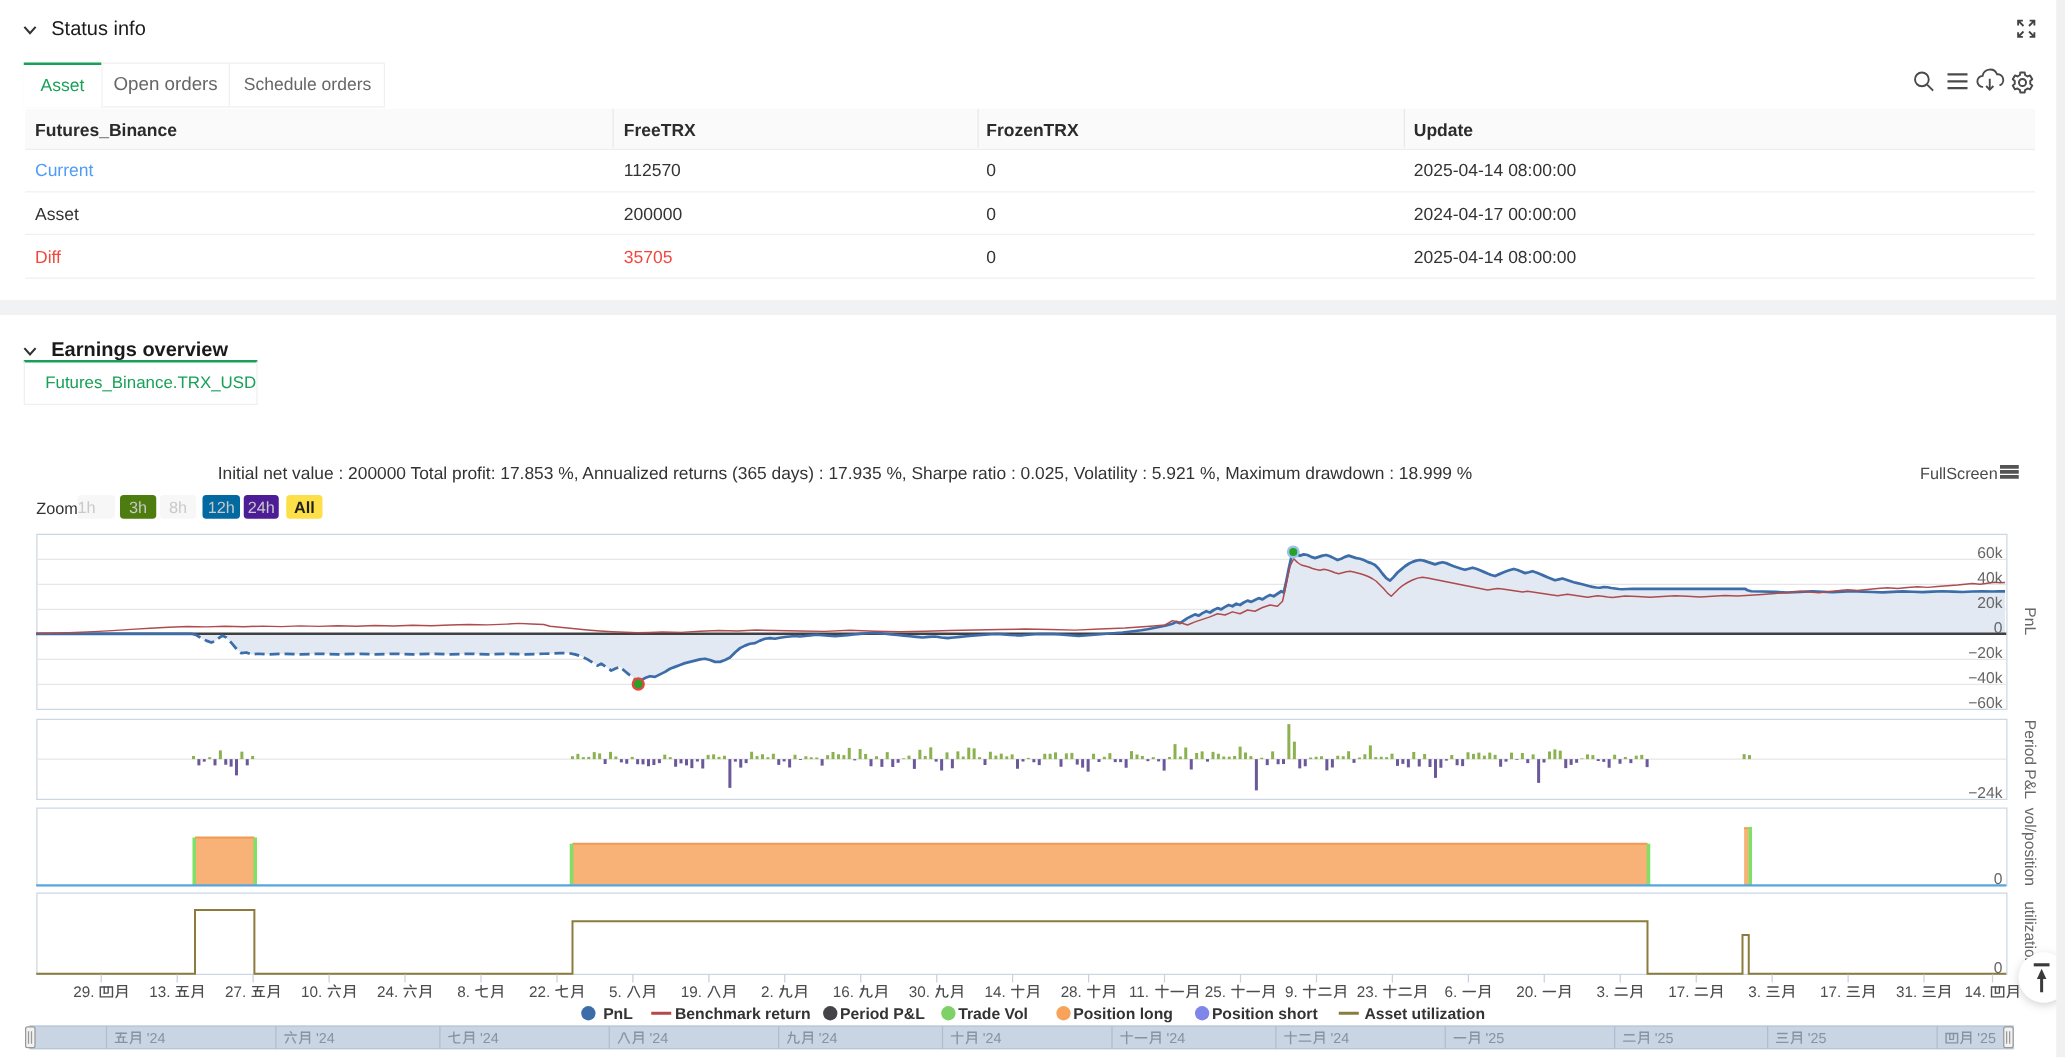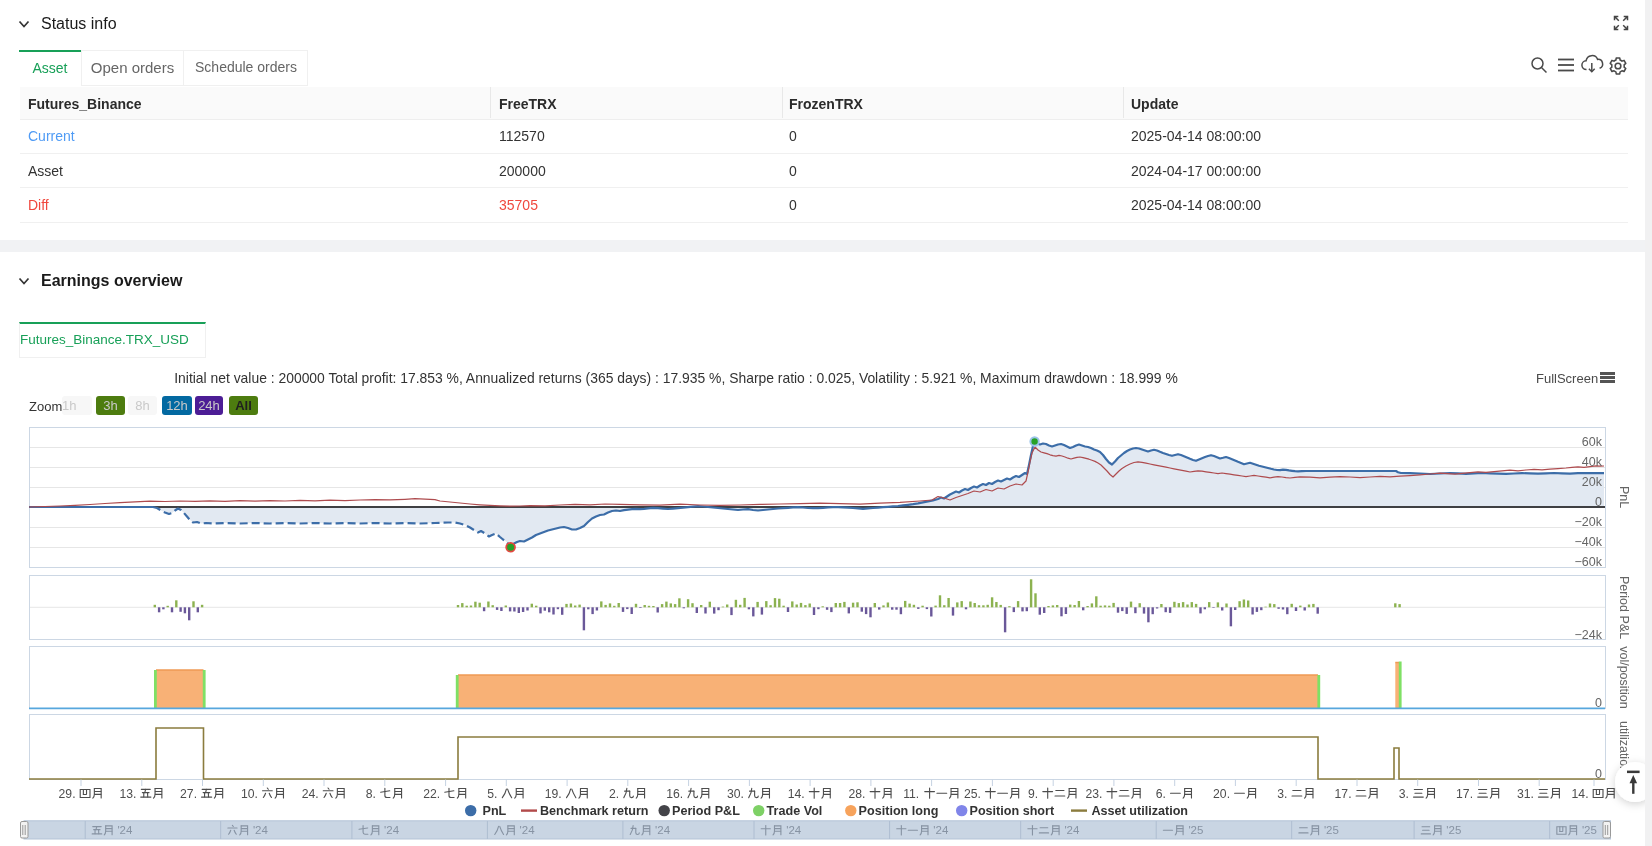--- a/index.html
+++ b/index.html
@@ -40,21 +40,21 @@
 <path fill="none" stroke="#4a4a4a" stroke-width="1.7" stroke-linejoin="round" d="M13.9,3.2 l0.4,2.3 a6.7,6.7 0 0 1 2.1,1.2 l2.2,-0.8 l1.9,3.3 l-1.8,1.5 a6.7,6.7 0 0 1 0,2.5 l1.8,1.5 l-1.9,3.3 l-2.2,-0.8 a6.7,6.7 0 0 1 -2.1,1.2 l-0.4,2.3 h-3.8 l-0.4,-2.3 a6.7,6.7 0 0 1 -2.1,-1.2 l-2.2,0.8 l-1.9,-3.3 l1.8,-1.5 a6.7,6.7 0 0 1 0,-2.5 l-1.8,-1.5 l1.9,-3.3 l2.2,0.8 a6.7,6.7 0 0 1 2.1,-1.2 l0.4,-2.3 z"></path>
 <circle cx="12" cy="12" r="3.1" fill="none" stroke="#4a4a4a" stroke-width="1.7"></circle>
 </svg>
 
 <div style="position:absolute;left:19px;top:50px;width:289px;height:36px;border:1px solid #f0f0f0;box-sizing:border-box"></div>
 <div style="position:absolute;left:81px;top:50px;width:1px;height:36px;background:#f0f0f0"></div>
 <div style="position:absolute;left:183px;top:50px;width:1px;height:36px;background:#f0f0f0"></div>
 <div style="position:absolute;left:19px;top:50px;width:62px;height:36px;background:#fff;border-top:2px solid #18a058;box-sizing:border-box;color:#18a058;font-size:14px;text-align:center;line-height:33px">Asset</div>
 <div style="position:absolute;left:82px;top:50px;width:101px;height:36px;color:#666;font-size:15px;text-align:center;line-height:35px">Open orders</div>
 <div style="position:absolute;left:184px;top:50px;width:124px;height:36px;color:#666;font-size:14px;text-align:center;line-height:35px">Schedule orders</div>
-<div style="position:absolute;left:19px;top:322px;width:187px;height:36px;border:1px solid #f0f0f0;border-top:2px solid #18a058;box-sizing:border-box;background:#fff;color:#18a058;font-size:13.5px;text-align:left;line-height:32px">Futures_Binance.TRX_USD</div>
+<div style="position:absolute;left:19px;top:288px;width:187px;height:36px;border:1px solid #f0f0f0;border-top:2px solid #18a058;box-sizing:border-box;background:#fff;color:#18a058;font-size:13.5px;text-align:right;line-height:32px">Futures_Binance.TRX_USD</div>
 
 <div style="position:absolute;left:20px;top:87px;width:1608px;height:31.5px;background:#fafafa;border-bottom:1px solid #eee"></div>
 <div style="position:absolute;left:490px;top:87px;width:1px;height:31px;background:#e8e8e8"></div>
 <div style="position:absolute;left:782px;top:87px;width:1px;height:31px;background:#e8e8e8"></div>
 <div style="position:absolute;left:1123px;top:87px;width:1px;height:31px;background:#e8e8e8"></div>
 <div class="th" style="left:28px">Futures_Binance</div>
 <div class="th" style="left:499px">FreeTRX</div>
 <div class="th" style="left:789px">FrozenTRX</div>
 <div class="th" style="left:1131px">Update</div>
 <div style="position:absolute;left:20px;top:152.5px;width:1608px;height:1px;background:#f0f0f0"></div>
@@ -77,21 +77,21 @@
 <div style="position:absolute;left:1536px;top:371px;font-size:13px;color:#4a4a4a">FullScreen</div>
 <div style="position:absolute;left:1600px;top:371.5px;width:15px;height:3.2px;background:#545454"></div>
 <div style="position:absolute;left:1600px;top:375.8px;width:15px;height:3.2px;background:#545454"></div>
 <div style="position:absolute;left:1600px;top:380.1px;width:15px;height:3.2px;background:#545454"></div>
 <div style="position:absolute;left:29px;top:399px;font-size:13px;color:#333">Zoom</div>
 <div style="position:absolute;left:62px;top:396px;width:30px;height:19px;background:#f7f7f7;border-radius:3px;color:#c9c9c9;font-size:13px;text-align:left;line-height:19px">1h</div>
 <div style="position:absolute;left:96px;top:396px;width:29px;height:19px;background:#4d7c0f;border-radius:3px;color:#c9c9c9;font-size:13px;text-align:center;line-height:19px">3h</div>
 <div style="position:absolute;left:128px;top:396px;width:29px;height:19px;background:#f7f7f7;border-radius:3px;color:#c9c9c9;font-size:13px;text-align:center;line-height:19px">8h</div>
 <div style="position:absolute;left:162px;top:396px;width:30px;height:19px;background:#0369a1;border-radius:3px;color:#c9c9c9;font-size:13px;text-align:center;line-height:19px">12h</div>
 <div style="position:absolute;left:195px;top:396px;width:28px;height:19px;background:#4c1d95;border-radius:3px;color:#c9c9c9;font-size:13px;text-align:center;line-height:19px">24h</div>
-<div style="position:absolute;left:229px;top:396px;width:29px;height:19px;background:#4d7c0f;border-radius:3px;color:#1f1f1f;font-weight:bold;font-size:13px;text-align:center;line-height:19px">All</div>
+<div style="position:absolute;left:229px;top:396px;width:29px;height:19px;background:#fde047;border-radius:3px;color:#1f1f1f;font-weight:bold;font-size:13px;text-align:center;line-height:19px">All</div>
 <svg width="1652" height="846" viewBox="0 0 1652 846" style="position:absolute;left:0;top:0" xmlns="http://www.w3.org/2000/svg" font-family="Liberation Sans, sans-serif">
 <defs>
       <g id="g-yue">
         <path d="M3.1,1.4 H9.8 V10.6" fill="none" stroke-linecap="round"></path>
         <path d="M3.1,1.4 V7 Q3.1,9.4 1.6,10.8" fill="none" stroke-linecap="round"></path>
         <path d="M3.4,4.3 H9.5" fill="none" stroke-linecap="round"></path>
         <path d="M3.4,7.1 H9.5" fill="none" stroke-linecap="round"></path>
       </g>
       <g id="g-si">
         <path d="M1.2,2.4 H10.8 V10.2 H1.2 Z" fill="none" stroke-linecap="round"></path>

